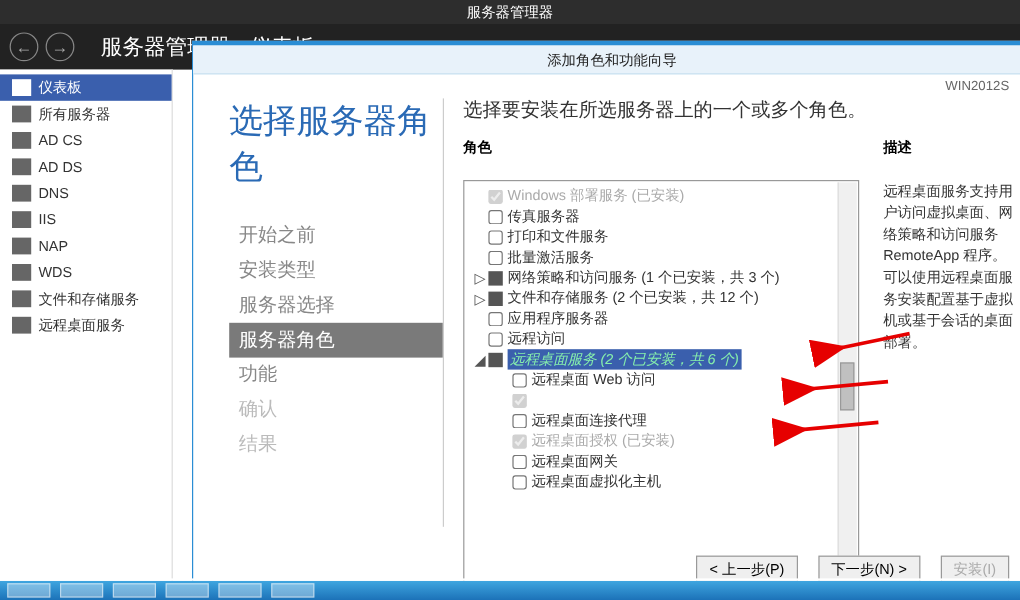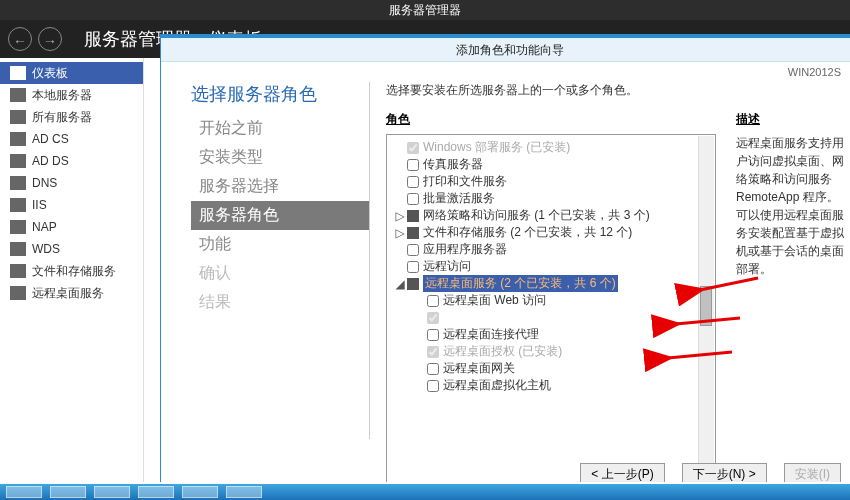--- a/index.html
+++ b/index.html
@@ -15,39 +15,39 @@
 .sidebar { width: 144px; background: #fff; border-right: 1px solid #ddd; padding-top: 4px; }
 .sidebar-item { display: flex; align-items: center; padding: 4px 10px; height: 22px; color: #333; cursor: default; }
 .sidebar-item.active { background: #3a5fad; color: #fff; }
 .sidebar-icon { width: 16px; height: 14px; margin-right: 6px; display: inline-block; background: #666; }
 .sidebar-item.active .sidebar-icon { background: #fff; }
 
 .wizard-dialog { position: absolute; left: 160px; top: 34px; right: -10px; bottom: 0; background: #fff; border: 1px solid #2a8dd4; border-top: 4px solid #2a8dd4; }
 .wizard-title-bar { height: 24px; background: #e8f2fa; border-bottom: 1px solid #c9e0f0; text-align: center; line-height: 24px; font-size: 12px; color: #222; }
 .wizard-body { display: flex; height: calc(100% - 24px); }
 .wizard-left { width: 208px; padding: 20px 0 0 30px; }
-.wizard-heading { font-size: 18px; color: #2a6ab5; margin-bottom: 8px; font-weight: normal; }
+.wizard-heading { font-size: 28px; color: #2a6ab5; margin-bottom: 24px; font-weight: normal; }
 .wizard-steps { list-style: none; }
 .wizard-step { padding: 4px 8px; color: #888; font-size: 16px; cursor: default; }
 .wizard-step.active { background: #7a7a7a; color: #fff; }
 .wizard-step.disabled { color: #bbb; }
 
 .wizard-divider { width: 1px; background: #ccc; margin: 20px 0 60px 0; }
 
 .wizard-main { flex: 1; padding: 20px 10px 0 16px; position: relative; }
-.main-prompt { font-size: 12px; color: #333; margin-bottom: 12px; }
+.main-prompt { font-size: 16px; color: #333; margin-bottom: 12px; }
 .roles-section { display: flex; gap: 20px; }
 .roles-col { width: 330px; }
-.roles-label { font-weight: bold; font-size: 12px; margin-bottom: 6px; text-decoration: underline; }
+.roles-label { font-weight: bold; font-size: 12px; margin-bottom: 18px; }
 .roles-box { border: 1px solid #999; height: 362px; overflow-y: auto; position: relative; padding: 4px 2px 4px 6px; background: #fff; }
 .role-row { display: flex; align-items: center; height: 17px; font-size: 12px; color: #333; padding-left: 14px; white-space: nowrap; }
 .role-row.child { padding-left: 34px; }
 .role-row input[type=checkbox] { margin-right: 4px; width: 12px; height: 12px; }
 .role-row .expander { width: 10px; text-align: center; color: #555; margin-right: 2px; margin-left: -12px; display: inline-block; }
-.role-row.highlighted .role-label { background: #3a5fad; color: #fdba74; padding: 0 2px; }
+.role-row.highlighted .role-label { background: #3a5fad; color: #86efac; padding: 0 2px; font-style: italic; }
 .role-row.disabled { color: #aaa; }
 .role-row .filled-chk { width: 12px; height: 12px; background: #555; margin-right: 4px; display: inline-block; }
 
 .desc-col { flex: 1; }
 .desc-text { font-size: 12px; color: #333; line-height: 1.5; }
 
 .server-tag { position: absolute; top: 4px; right: 18px; font-size: 11px; color: #666; }
 
 .button-row { position: absolute; bottom: 14px; right: 18px; display: flex; gap: 17px; }
 .wiz-btn { height: 22px; padding: 0 10px; font-size: 12px; border: 1px solid #999; background: #efefef; cursor: default; }
@@ -73,24 +73,20 @@
   <div class="nav-btn">→</div>
   <div class="breadcrumb">服务器管理器 · 仪表板</div>
   <div class="header-right">管理(M)</div>
 </div>
 
 <div class="body-area">
   <div class="sidebar" id="sidebar">
       <div class="sidebar-item active">
         <span class="sidebar-icon"></span>
         <span>仪表板</span>
-      </div>
-      <div class="sidebar-item">
-        <span class="sidebar-icon"></span>
-        <span>本地服务器</span>
       </div>
       <div class="sidebar-item">
         <span class="sidebar-icon"></span>
         <span>所有服务器</span>
       </div>
       <div class="sidebar-item">
         <span class="sidebar-icon"></span>
         <span>AD CS</span>
       </div>
       <div class="sidebar-item">

